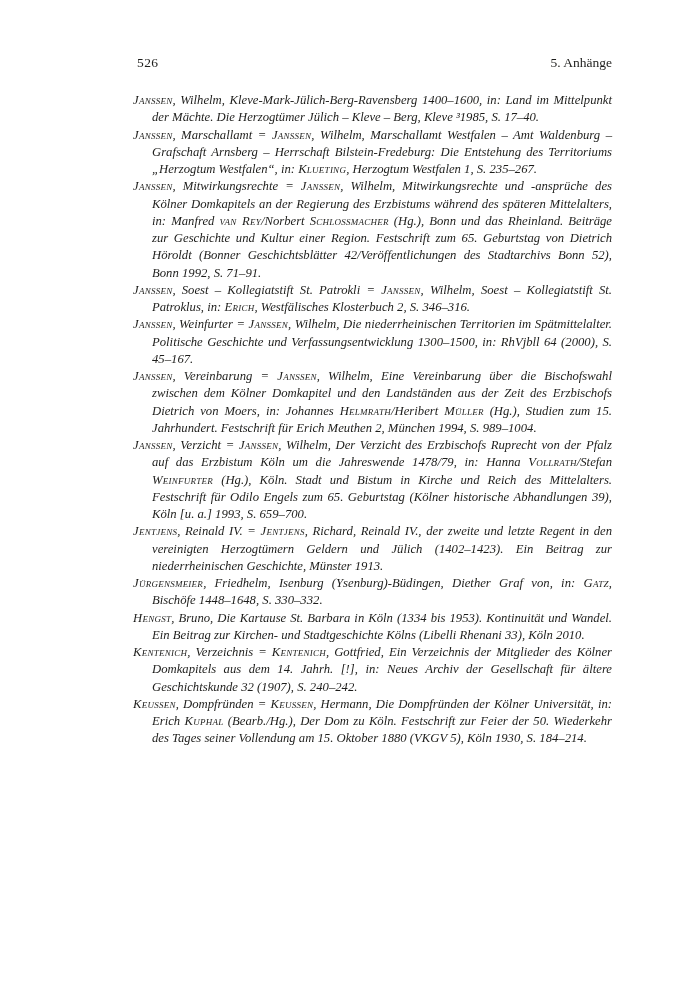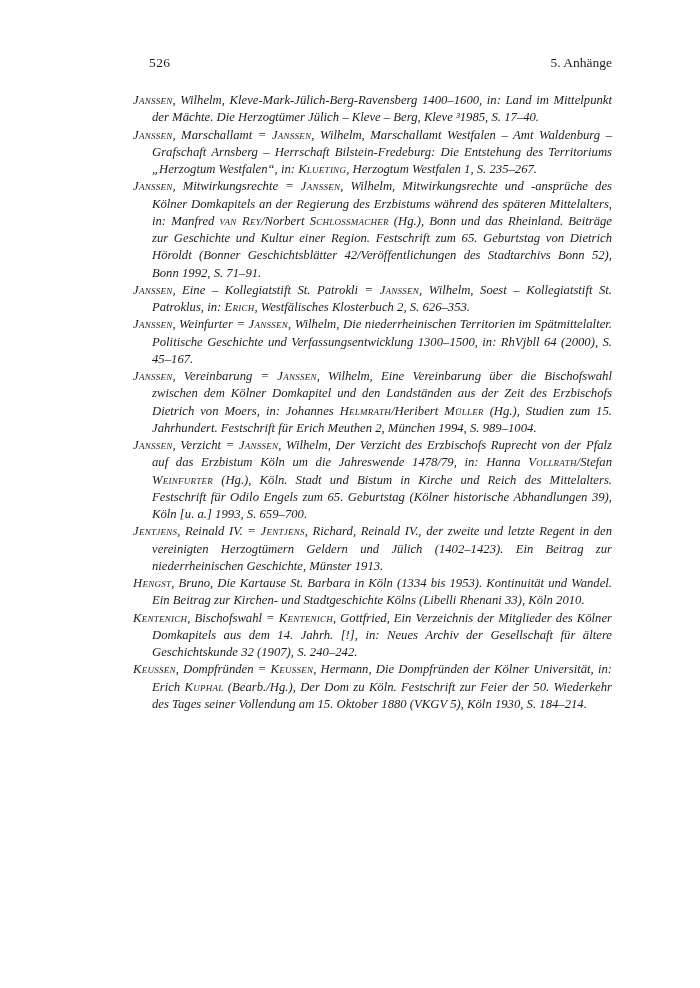--- a/index.html
+++ b/index.html
@@ -20,21 +20,21 @@
     position: absolute;
     left: 133px;
     top: 54px;
     width: 479px;
     height: 18px;
     font-size: 13.5px;
     line-height: 17px;
   }
   .pagenum {
     position: absolute;
-    left: 16px;
+    left: 4px;
     top: 0;
     letter-spacing: 0.4px;
   }
   .section-title {
     display: block;
     text-align: right;
   }
   .bib {
     position: absolute;
     left: 133px;
@@ -63,22 +63,23 @@
 <div class="page">
   <header class="pagehead">
     <span class="pagenum">526</span>
     <span class="section-title">5. Anhänge</span>
   </header>
 
   <main class="bib" id="bib">
       <p class="entry"><span class="sc">Janssen</span><span class="txt">, Wilhelm, Kleve-Mark-Jülich-Berg-Ravensberg 1400–1600, in: Land im Mittel­punkt der Mächte. Die Herzogtümer Jülich – Kleve – Berg, Kleve ³1985, S. 17–40.</span></p>
       <p class="entry"><span class="sc">Janssen</span><span class="txt">, Marschallamt = </span><span class="sc">Janssen</span><span class="txt">, Wilhelm, Marschallamt Westfalen – Amt Waldenburg – Grafschaft Arnsberg – Herrschaft Bilstein-Fredeburg: Die Entstehung des Territo­riums „Herzogtum Westfalen“, in: </span><span class="sc">Klueting</span><span class="txt">, Herzogtum Westfalen 1, S. 235–267.</span></p>
       <p class="entry"><span class="sc">Janssen</span><span class="txt">, Mitwirkungsrechte = </span><span class="sc">Janssen</span><span class="txt">, Wilhelm, Mitwirkungsrechte und -ansprüche des Kölner Domkapitels an der Regierung des Erzbistums während des späteren Mittelalters, in: Manfred </span><span class="sc">van Rey</span><span class="txt">/Norbert </span><span class="sc">Schlossmacher</span><span class="txt"> (Hg.), Bonn und das Rheinland. Beiträge zur Geschichte und Kultur einer Region. Festschrift zum 65. Ge­burtstag von Dietrich Höroldt (Bonner Geschichtsblätter 42/Veröffentlichungen des Stadtarchivs Bonn 52), Bonn 1992, S. 71–91.</span></p>
-      <p class="entry"><span class="sc">Janssen</span><span class="txt">, Eine – Kollegiatstift St. Patrokli = </span><span class="sc">Janssen</span><span class="txt">, Wilhelm, Soest – Kollegiatstift St. Patroklus, in: </span><span class="sc">Erich</span><span class="txt">, Westfälisches Klosterbuch 2, S. 626–353.</span></p>
+      <p class="entry"><span class="sc">Janssen</span><span class="txt">, Soest – Kollegiatstift St. Patrokli = </span><span class="sc">Janssen</span><span class="txt">, Wilhelm, Soest – Kollegiatstift St. Patroklus, in: </span><span class="sc">Erich</span><span class="txt">, Westfälisches Klosterbuch 2, S. 346–316.</span></p>
       <p class="entry"><span class="sc">Janssen</span><span class="txt">, Weinfurter = </span><span class="sc">Janssen</span><span class="txt">, Wilhelm, Die niederrheinischen Territorien im Spätmit­telalter. Politische Geschichte und Verfassungsentwicklung 1300–1500, in: RhVjbll 64 (2000), S. 45–167.</span></p>
       <p class="entry"><span class="sc">Janssen</span><span class="txt">, Vereinbarung = </span><span class="sc">Janssen</span><span class="txt">, Wilhelm, Eine Vereinbarung über die Bischofswahl zwischen dem Kölner Domkapitel und den Landständen aus der Zeit des Erzbischofs Dietrich von Moers, in: Johannes </span><span class="sc">Helmrath</span><span class="txt">/Heribert </span><span class="sc">Müller</span><span class="txt"> (Hg.), Studien zum 15. Jahrhundert. Festschrift für Erich Meuthen 2, München 1994, S. 989–1004.</span></p>
       <p class="entry"><span class="sc">Janssen</span><span class="txt">, Verzicht = </span><span class="sc">Janssen</span><span class="txt">, Wilhelm, Der Verzicht des Erzbischofs Ruprecht von der Pfalz auf das Erzbistum Köln um die Jahreswende 1478/79, in: Hanna </span><span class="sc">Voll­rath</span><span class="txt">/Stefan </span><span class="sc">Weinfurter</span><span class="txt"> (Hg.), Köln. Stadt und Bistum in Kirche und Reich des Mittelalters. Festschrift für Odilo Engels zum 65. Geburtstag (Kölner historische Abhandlungen 39), Köln [u. a.] 1993, S. 659–700.</span></p>
       <p class="entry"><span class="sc">Jentjens</span><span class="txt">, Reinald IV. = </span><span class="sc">Jentjens</span><span class="txt">, Richard, Reinald IV., der zweite und letzte Regent in den vereinigten Herzogtümern Geldern und Jülich (1402–1423). Ein Beitrag zur niederrheinischen Geschichte, Münster 1913.</span></p>
+      <p class="entry"><span class="sc">Jürgensmeier</span><span class="txt">, Friedhelm, Isenburg (Ysenburg)-Büdingen, Diether Graf von, in: </span><span class="sc">Gatz</span><span class="txt">, Bischöfe 1448–1648, S. 330–332.</span></p>
       <p class="entry"><span class="sc">Hengst</span><span class="txt">, Bruno, Die Kartause St. Barbara in Köln (1334 bis 1953). Kontinuität und Wandel. Ein Beitrag zur Kirchen- und Stadtgeschichte Kölns (Libelli Rhenani 33), Köln 2010.</span></p>
-      <p class="entry"><span class="sc">Kentenich</span><span class="txt">, Bischofswahl = </span><span class="sc">Kentenich</span><span class="txt">, Gottfried, Ein Verzeichnis der Mitglieder des Kölner Domkapitels aus dem 14. Jahrh. [!], in: Neues Archiv der Gesellschaft für ältere Geschichtskunde 32 (1907), S. 240–242.</span></p>
+      <p class="entry"><span class="sc">Kentenich</span><span class="txt">, Verzeichnis = </span><span class="sc">Kentenich</span><span class="txt">, Gottfried, Ein Verzeichnis der Mitglieder des Kölner Domkapitels aus dem 14. Jahrh. [!], in: Neues Archiv der Gesellschaft für ältere Geschichtskunde 32 (1907), S. 240–242.</span></p>
       <p class="entry"><span class="sc">Keussen</span><span class="txt">, Dompfründen = </span><span class="sc">Keussen</span><span class="txt">, Hermann, Die Dompfründen der Kölner Uni­versität, in: Erich </span><span class="sc">Kuphal</span><span class="txt"> (Bearb./Hg.), Der Dom zu Köln. Festschrift zur Feier der 50. Wiederkehr des Tages seiner Vollendung am 15. Oktober 1880 (VKGV 5), Köln 1930, S. 184–214.</span></p>
     </main>
 </div>
 
 </body></html>

